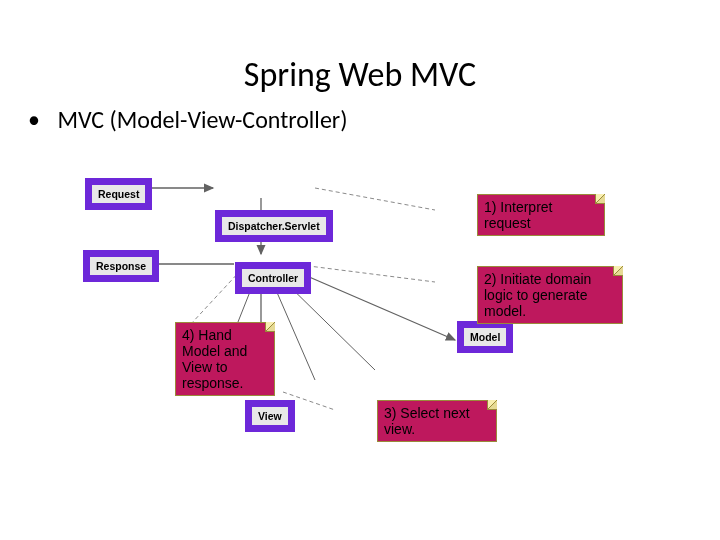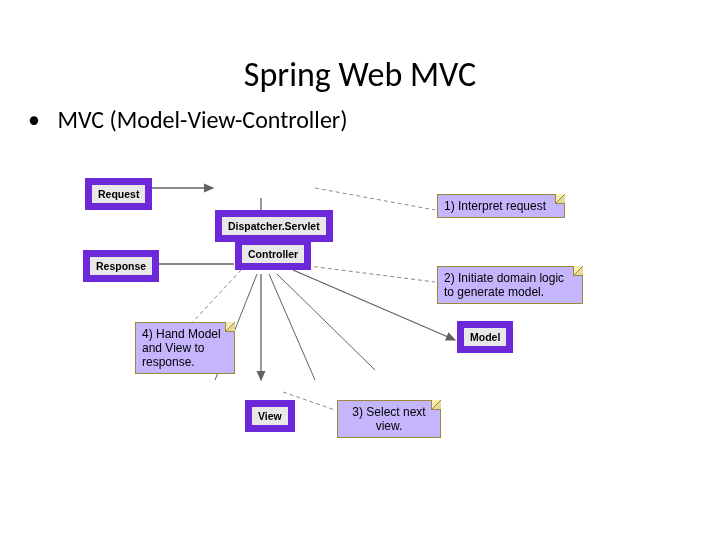--- a/index.html
+++ b/index.html
@@ -50,26 +50,27 @@
     background: #e8e8e8;
     border: 7px solid #6d28d9;
     font-family: Arial, sans-serif;
     font-size: 10.5px;
     font-weight: bold;
     padding: 3px 6px;
     color: #000;
   }
   .note {
     position: absolute;
-    background: #c4b5fd;
+    background: #be185d;
     border: 1px solid #9a8a3a;
     font-family: Arial, sans-serif;
-    font-size: 12px;
+    font-size: 14px;
     color: #000;
     padding: 4px 6px;
+    margin-left: 40px;
   }
   .note .fold {
     position: absolute;
     top: -1px;
     right: -1px;
     width: 10px;
     height: 10px;
     background: linear-gradient(135deg, #f8eeb0 0%, #f8eeb0 49%, #9a8a3a 50%, #e6da94 51%, #e6da94 100%);
     border-left: 1px solid #9a8a3a;
     border-bottom: 1px solid #9a8a3a;
@@ -117,33 +118,33 @@
     <line x1="186" y1="100" x2="135" y2="155" stroke="#8a8a8a" stroke-width="1" stroke-dasharray="4 3"></line>
 
     <line x1="202" y1="104" x2="160" y2="210" stroke="#626262" stroke-width="1"></line>
     <line x1="214" y1="104" x2="260" y2="210" stroke="#626262" stroke-width="1"></line>
     <line x1="222" y1="104" x2="320" y2="200" stroke="#626262" stroke-width="1"></line>
   </svg>
 
   <div class="box" style="left:30px; top:8px;">Request</div>
   <div class="box" style="left:160px; top:4px;margin-top:36px;">Dispatcher.Servlet</div>
   <div class="box" style="left:28px; top:80px;">Response</div>
-  <div class="box" style="left:180px; top:68px;">Controller</div>
+  <div class="box" style="left:180px; top:92px;">Controller</div>
   <div class="box" style="left:402px; top:151px;">Model</div>
   <div class="box" style="left:190px; top:212px;margin-top:18px;">View</div>
 
   <div class="note" style="left:382px; top:24px; width:128px;">
     <span>1) Interpret request</span>
     <div class="fold"></div>
   </div>
   <div class="note" style="left:382px; top:96px; width:146px;">
     <span>2) Initiate domain logic to generate model.</span>
     <div class="fold"></div>
   </div>
-  <div class="note" style="left:282px; top:230px; width:104px;text-align:center;">
+  <div class="note" style="left:282px; top:230px; width:120px;">
     <span>3) Select next view.</span>
     <div class="fold"></div>
   </div>
   <div class="note" style="left:80px; top:152px; width:100px;">
     <span>4) Hand Model and View to response.</span>
     <div class="fold"></div>
   </div>
 
 </div>
 

